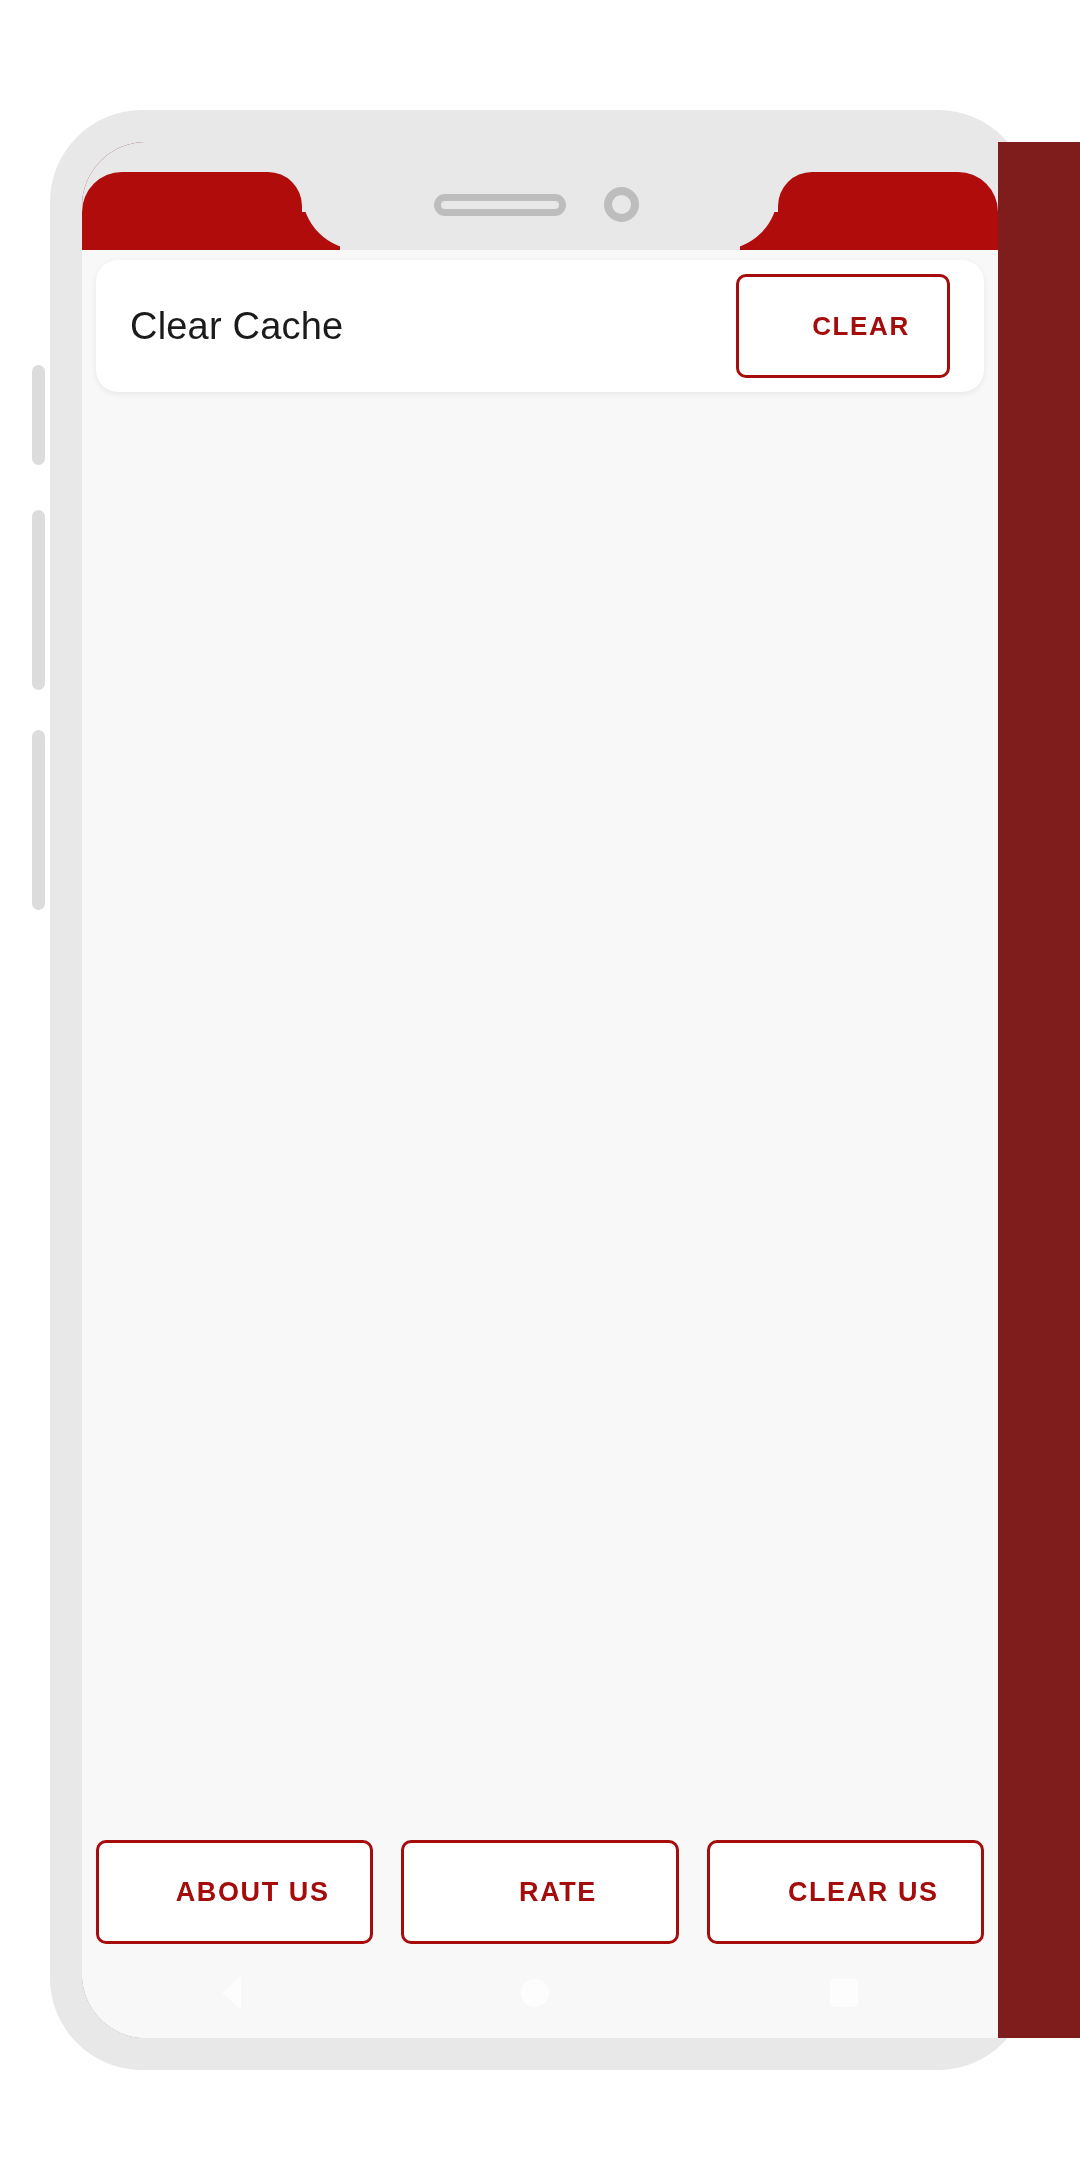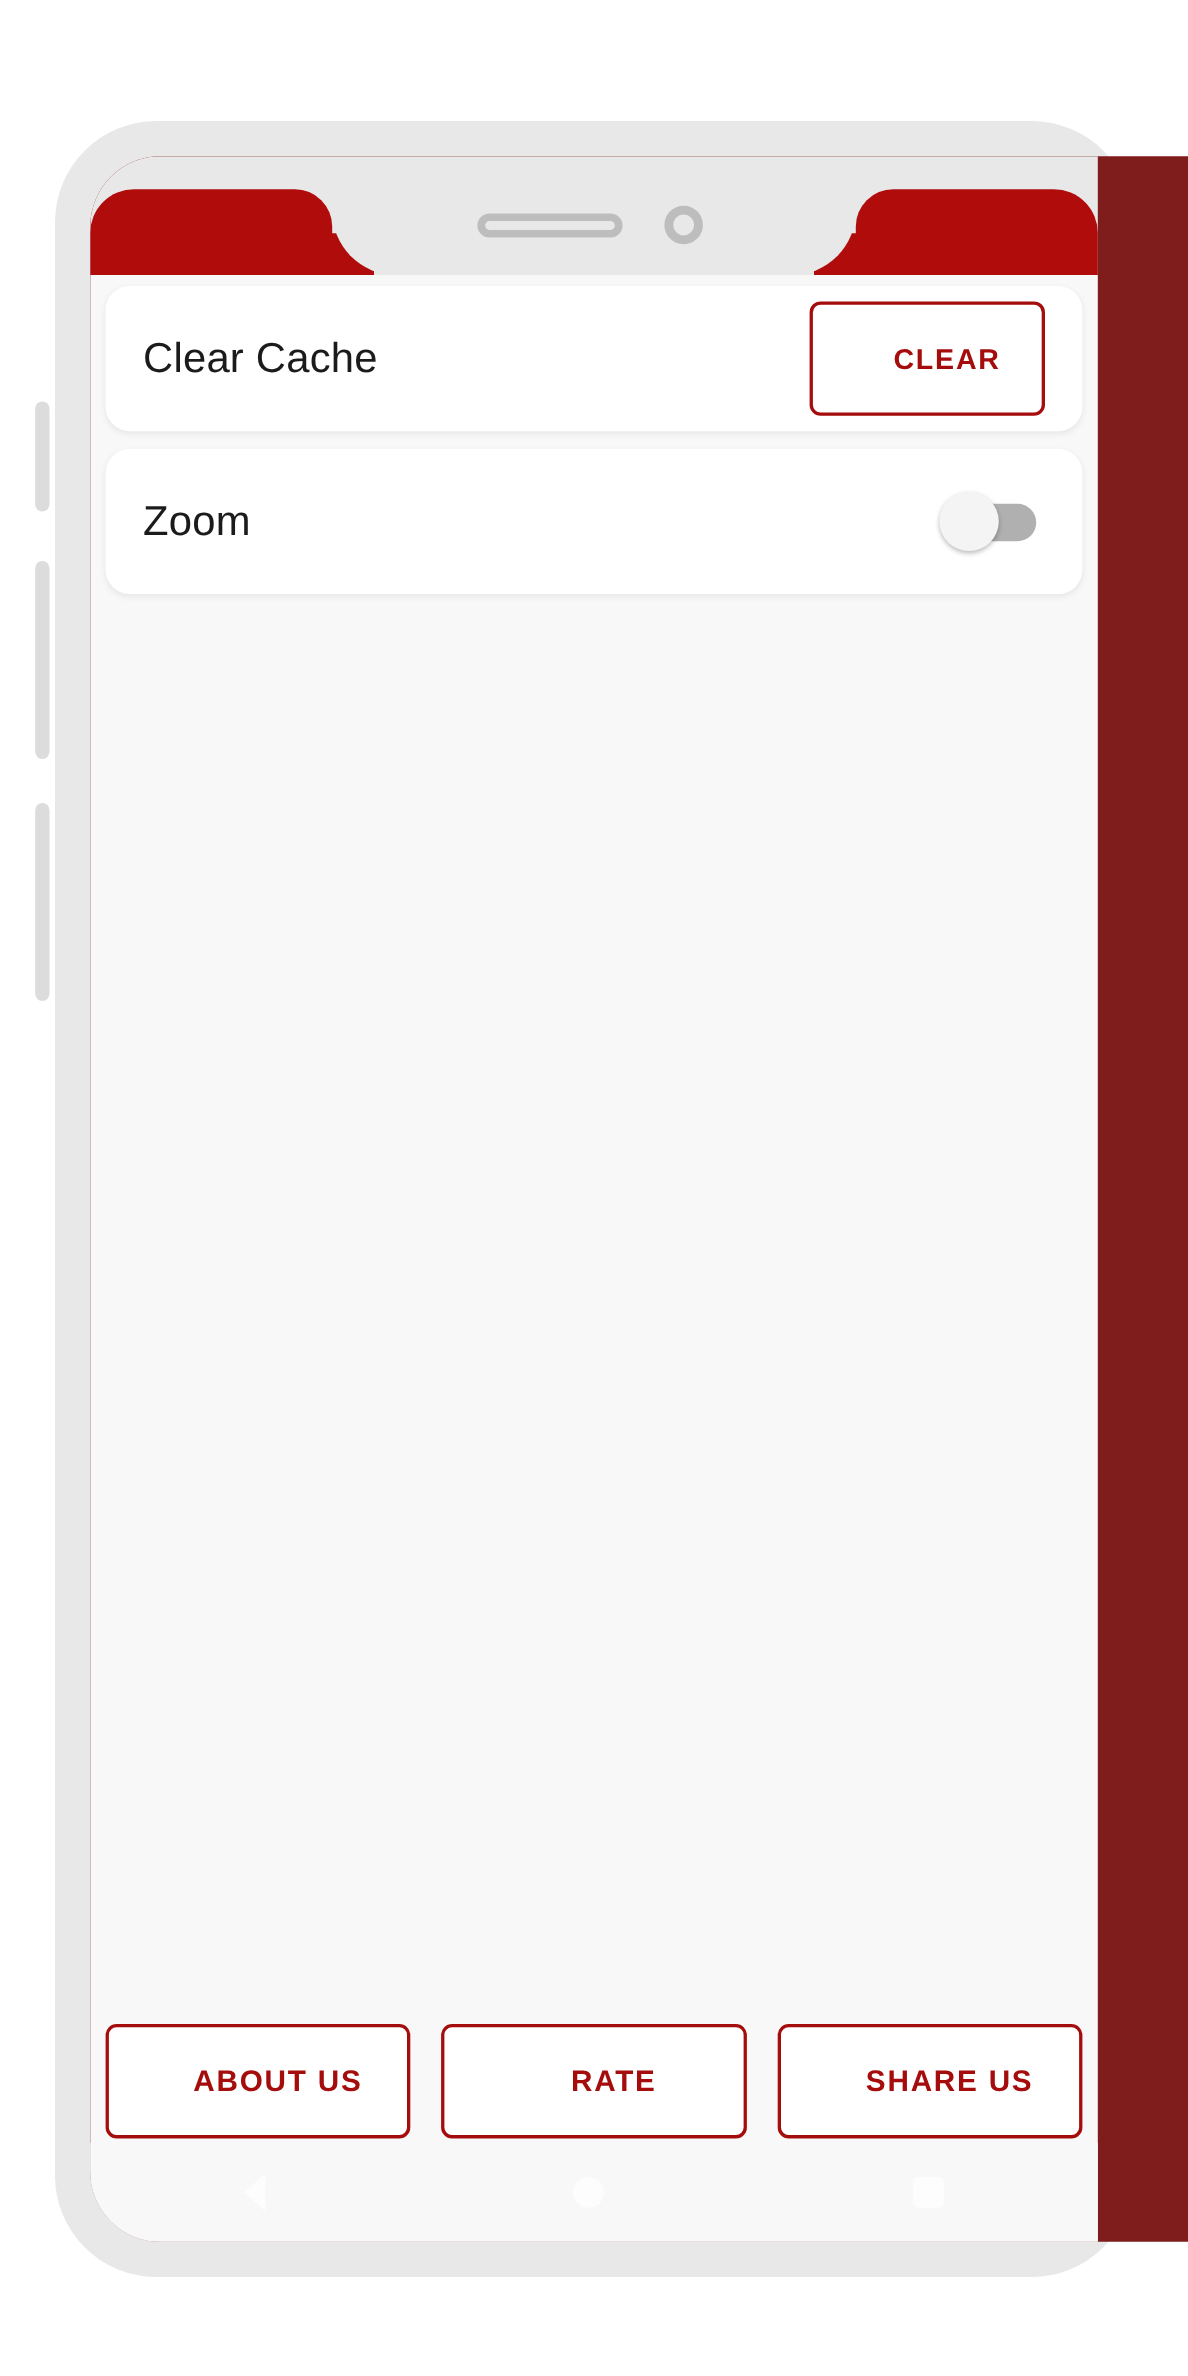--- a/index.html
+++ b/index.html
@@ -284,34 +284,27 @@
     <div id="app-viewport">
 
       <div id="settings-list">
 
         <div class="setting-card">
           <span class="setting-label">Clear Cache</span>
           <div class="outline-btn" id="clear-cache-button">CLEAR</div>
         </div>
 
 
-        <div class="setting-card">
-          <span class="setting-label">Zoom</span>
-          <div class="toggle off">
-            <div class="toggle-track"></div>
-            <div class="toggle-thumb"></div>
-          </div>
-        </div>
 
       </div>
 
       <div id="bottom-actions">
         <div class="outline-btn">ABOUT US</div>
         <div class="outline-btn">RATE</div>
-        <div class="outline-btn">SHARE US</div>
+        <div class="outline-btn">CLEAR US</div>
       </div>
 
       <div id="nav-bar">
         <div id="nav-back-icon"></div>
         <div id="nav-home-icon"></div>
         <div id="nav-recents-icon"></div>
       </div>
 
     </div>
   </div>

